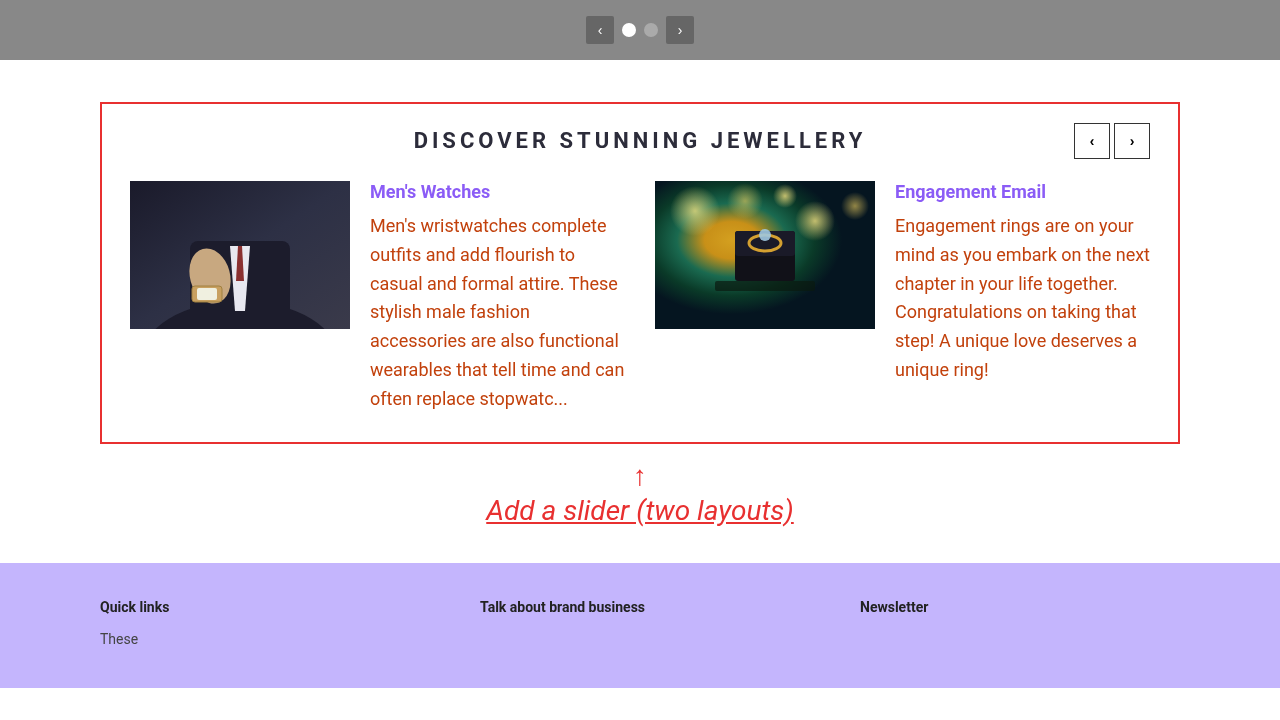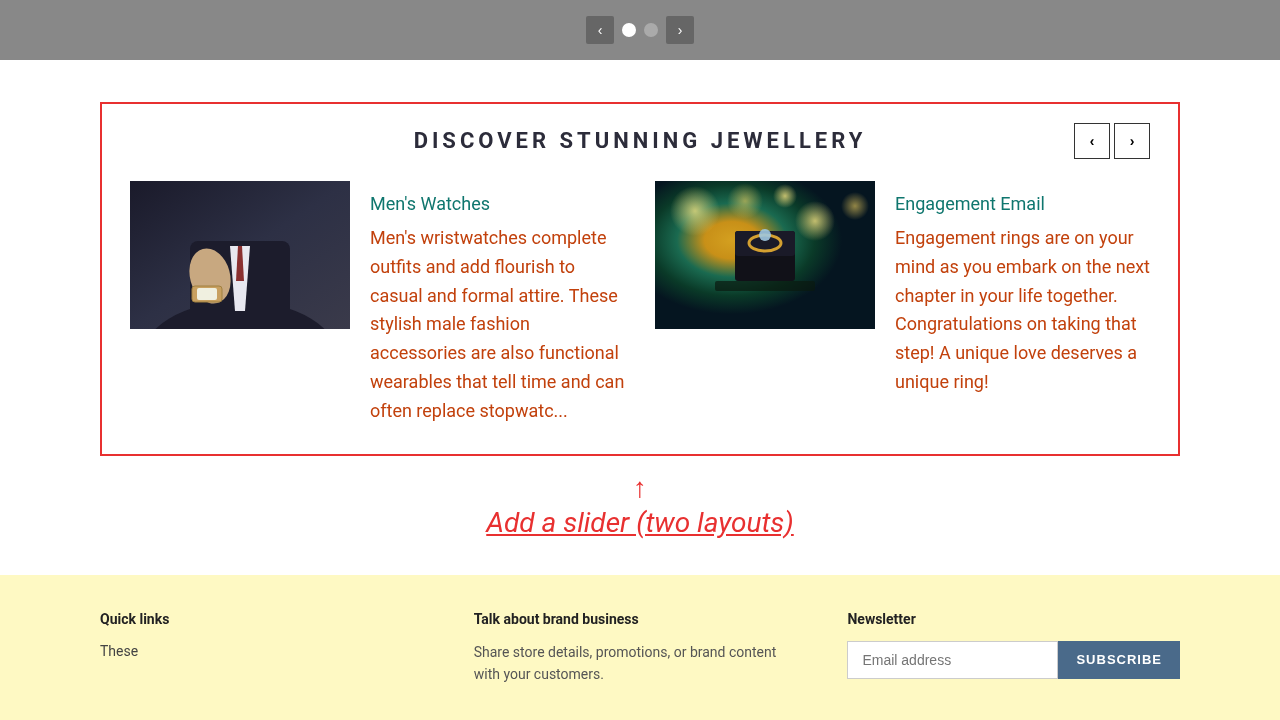--- a/index.html
+++ b/index.html
@@ -114,24 +114,23 @@
       height: 148px;
       flex-shrink: 0;
       position: relative;
       overflow: hidden;
       background: radial-gradient(circle at 30% 50%, #e8c040 0%, #c8a020 20%, #1a8a6a 40%, #0a4a3a 70%, #051520 100%);
     }
 
     .product-info { flex: 1; }
     .product-title {
       font-size: 18px;
-      font-weight: 400;
-      color: #0f766e;
+      font-weight: 700;
+      color: #8b5cf6;
       margin-bottom: 10px;
-      margin-top: 12px;
     }
     .product-desc {
       font-size: 18px;
       color: #c2410c;
       line-height: 1.6;
     }
 
     
     .annotation-area {
       display: flex;
@@ -148,21 +147,21 @@
       color: #e83030;
       font-size: 28px;
       font-style: italic;
       font-weight: 400;
       margin-top: 4px;
       text-decoration: underline;
     }
 
     
     .footer {
-      background: #fef9c3;
+      background: #c4b5fd;
       padding: 36px 100px 40px;
       display: flex;
       gap: 60px;
     }
     .footer-col { flex: 1; }
     .footer-heading {
       font-size: 14px;
       font-weight: 700;
       color: #222;
       margin-bottom: 14px;
@@ -318,24 +317,19 @@
 
 <div class="footer">
 
   <div class="footer-col">
     <h3 class="footer-heading">Quick links</h3>
     <a class="footer-link" href="#">These</a>
   </div>
 
   <div class="footer-col">
     <h3 class="footer-heading">Talk about brand business</h3>
-    <p class="footer-body-text">Share store details, promotions, or brand content with your customers.</p>
   </div>
 
   <div class="footer-col">
     <h3 class="footer-heading">Newsletter</h3>
-    <div class="newsletter-form">
-      <input class="newsletter-input" type="email" placeholder="Email address" style="">
-      <button class="subscribe-btn">SUBSCRIBE</button>
-    </div>
   </div>
 
 </div>
 
 </body></html>

